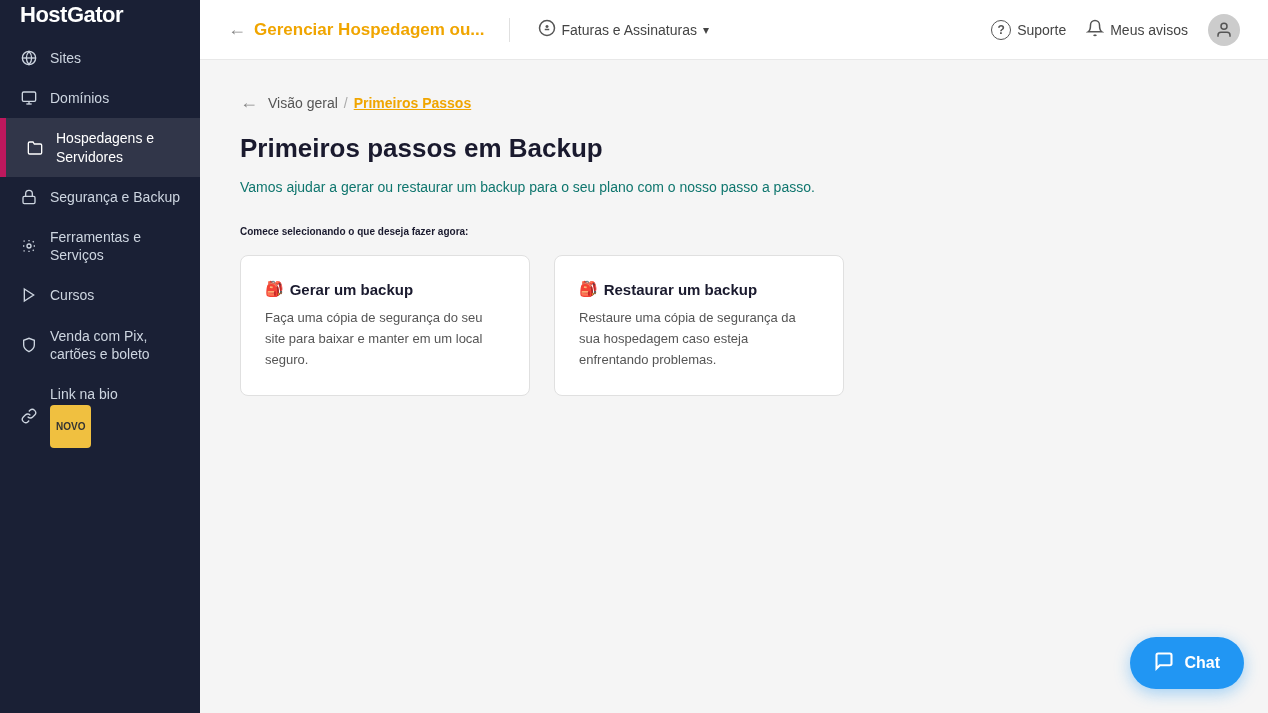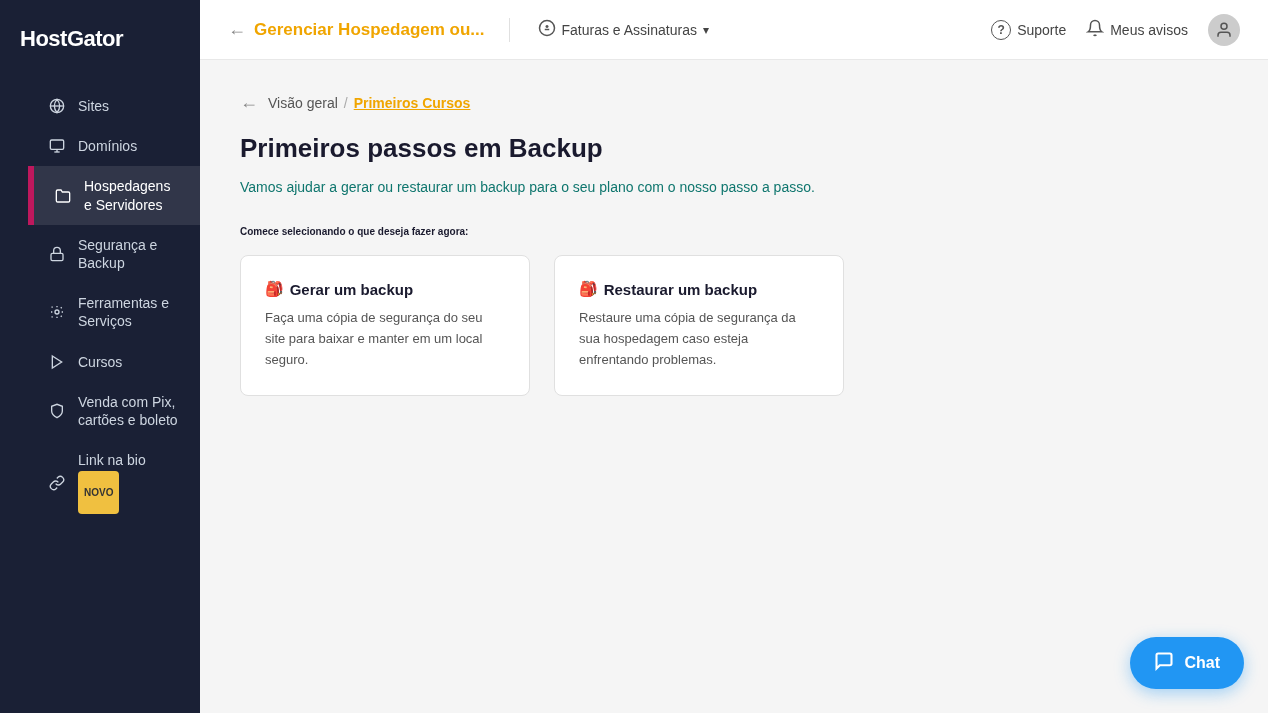--- a/index.html
+++ b/index.html
@@ -10,32 +10,31 @@
       width: 200px;
       min-width: 200px;
       background: #1a2035;
       color: #fff;
       display: flex;
       flex-direction: column;
       padding: 0;
       height: 100%;
     }
     .sidebar-logo {
-      padding: 26px 20px;
+      padding: 2px 20px;
       font-size: 22px;
       font-weight: 800;
       color: #fff;
       letter-spacing: -0.5px;
     }
     .sidebar-nav {
       display: flex;
       flex-direction: column;
       padding: 8px 0;
       flex: 1;
-      margin-left: 28px;
     }
     .sidebar-item {
       display: flex;
       align-items: center;
       gap: 12px;
       padding: 11px 20px;
       cursor: pointer;
       color: #cdd5e0;
       font-size: 14px;
       font-weight: 500;
@@ -373,21 +372,21 @@
       </div>
     </div>
   </header>
 
   <div class="content">
 
     <div class="breadcrumb">
       <span class="back-btn">←</span>
       <span class="crumb-link">Visão geral</span>
       <span class="separator">/</span>
-      <span class="crumb-active">Primeiros Cursos</span>
+      <span class="crumb-active">Primeiros Passos</span>
     </div>
 
     <h1 class="page-title">Primeiros passos em Backup</h1>
     <p class="page-subtitle">Vamos ajudar a gerar ou restaurar um backup para o seu plano com o nosso passo a passo.</p>
     <p class="section-label">Comece selecionando o que deseja fazer agora:</p>
 
     <div class="cards-row">
 
       <div class="card">
         <div class="card-title">

